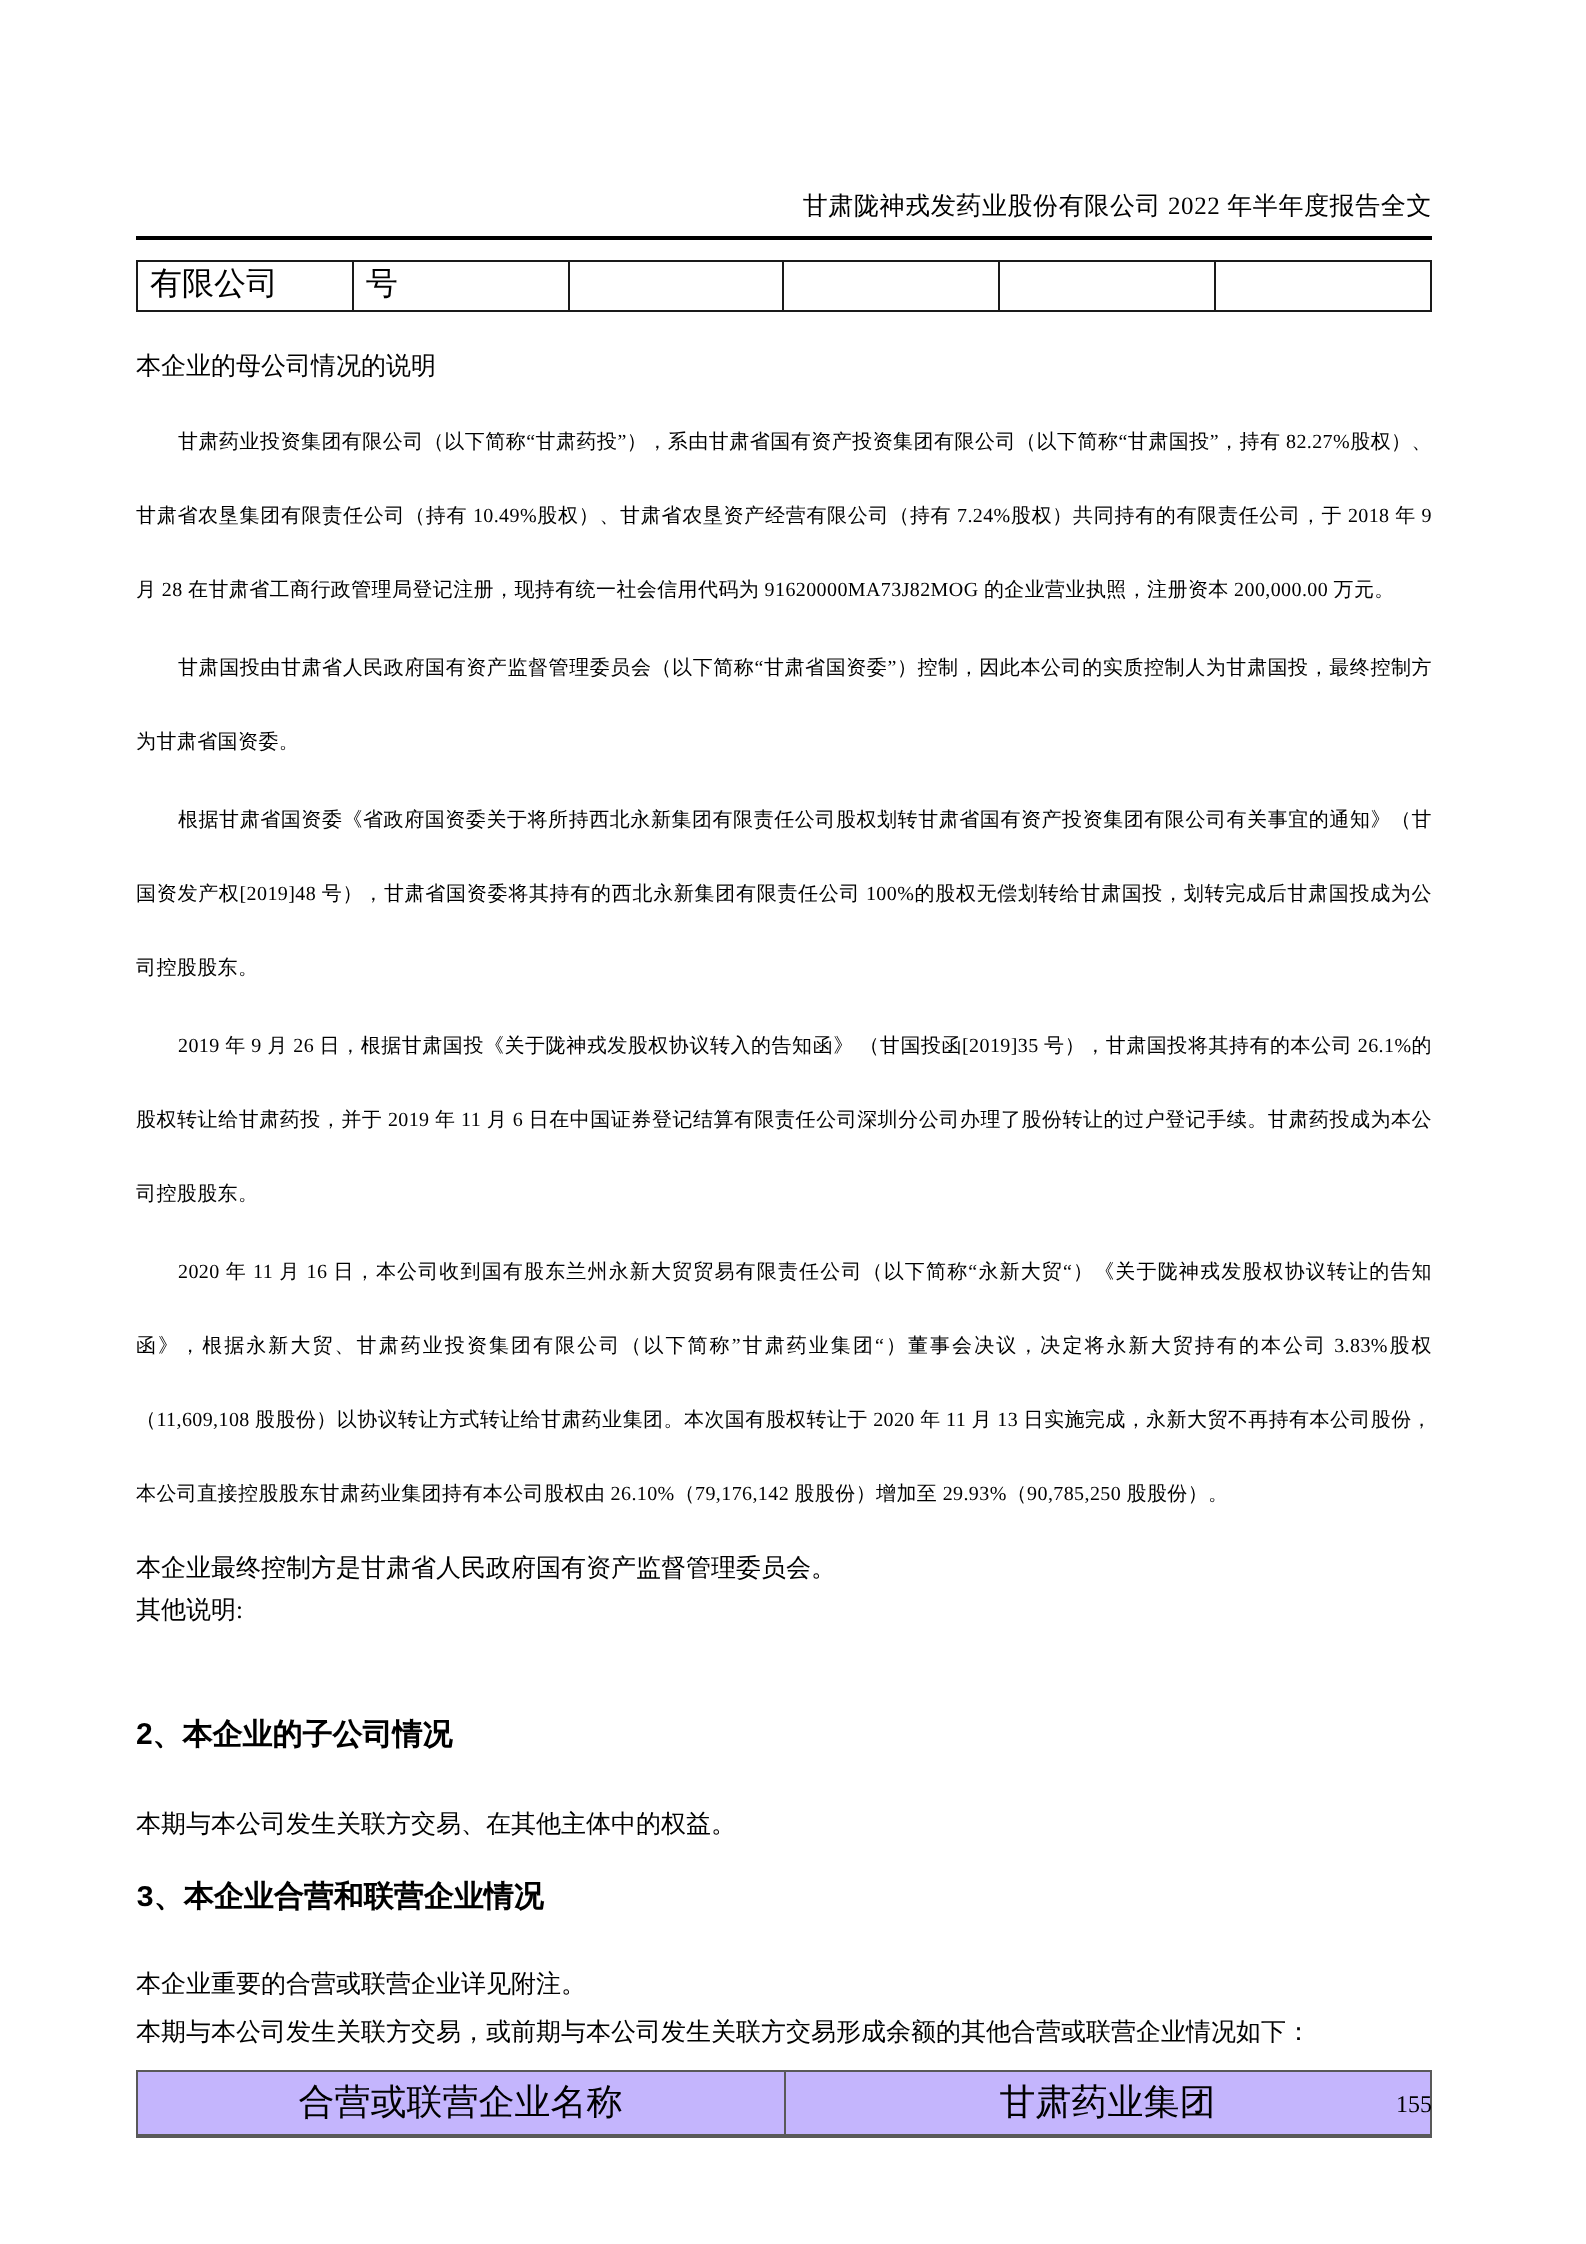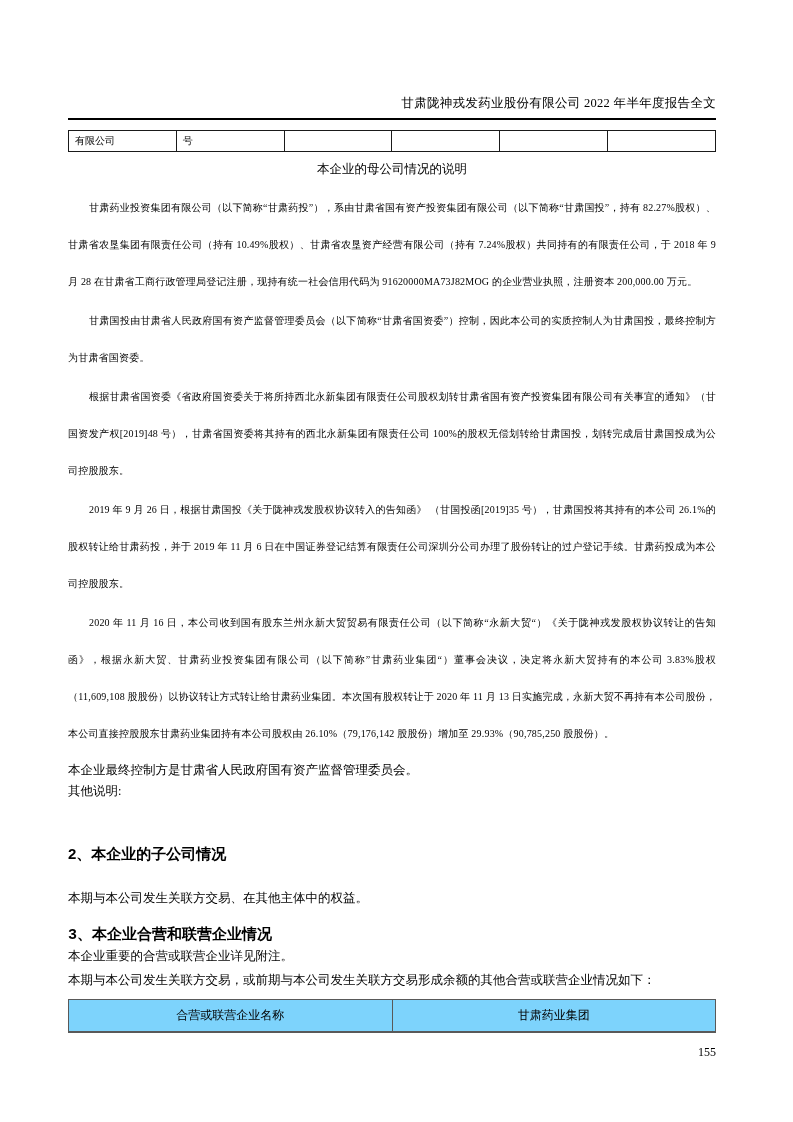--- a/index.html
+++ b/index.html
@@ -28,62 +28,62 @@
   }
   table.t1 {
     width: 100%;
     margin-top: 10px;
     border-collapse: collapse;
     table-layout: fixed;
   }
   table.t1 td {
     border: 1px solid #1a1a1a;
     height: 21px;
-    font-size: 10px;
+    font-size: 16px;
     padding: 1px 6px 2px 6px;
     vertical-align: middle;
   }
   .small {
     font-size: 12.5px;
     line-height: 21px;
   }
-  .mother-note { margin-top: 7px; text-align: center; }
+  .mother-note { margin-top: 17px; }
   .paras { margin-top: 9px; }
   .para {
     font-size: 10px;
     line-height: 37px;
     text-align: justify;
     text-indent: 2.1em;
     margin-bottom: 2px;
     letter-spacing: 0.2px;
   }
   .final-note { margin-top: 8px; }
   .h2 {
     font-family: "Liberation Sans", "DejaVu Sans", sans-serif;
     font-weight: bold;
     font-size: 15px;
     line-height: 20px;
   }
   .h2-sub { margin-top: 42px; }
   .h3-sub { margin-top: 17px; font-family: Liberation Mono, monospace; }
   .s2-body { margin-top: 24px; }
-  .s3-body1 { }
+  .s3-body1 { margin-top: 22px; }
   .s3-body2 { margin-top: 3px; }
   table.t2 {
     width: 100%;
     margin-top: 8px;
     border-collapse: collapse;
     table-layout: fixed;
   }
   table.t2 td {
     border: 1px solid #595959;
     border-bottom-width: 2px;
-    background: #7dd3fc;
+    background: #c4b5fd;
     height: 32px;
-    font-size: 12px;
+    font-size: 18px;
     text-align: center;
     vertical-align: middle;
   }
   .pageno {
     position: absolute;
     right: 77px;
     bottom: 62px;
     font-size: 12px;
   }
 </style>

